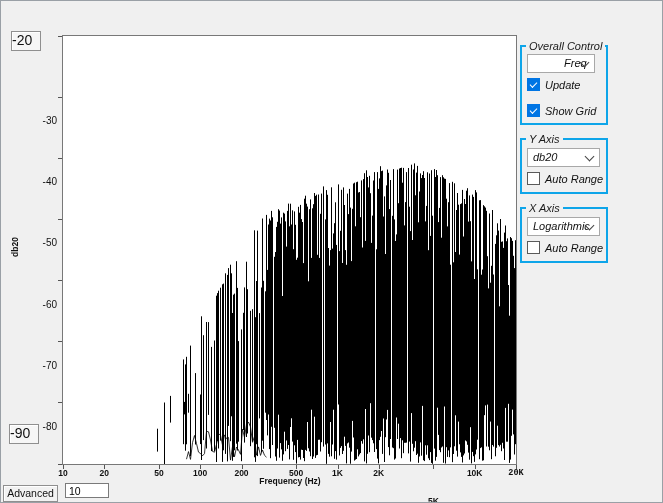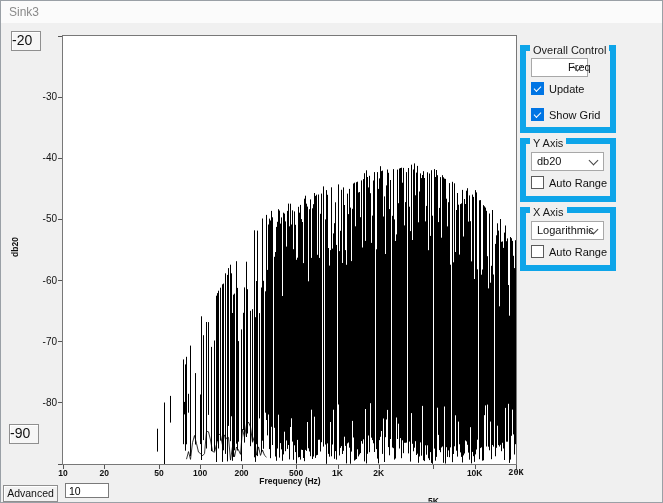--- a/index.html
+++ b/index.html
@@ -3,34 +3,34 @@
 <meta charset="utf-8">
 <style>
   html,body{margin:0;padding:0;background:#dcdcdc;}
   .win{position:relative;width:663px;height:503px;background:#f0f0f0;border:1px solid #9aa0a6;
        box-sizing:border-box;font-family:"Liberation Sans",sans-serif;overflow:hidden;}
   .titlebar{position:absolute;left:0;top:0;width:100%;height:22px;background:#fbfbfb;color:#8a8a8a;
        font-size:12px;line-height:22px;padding-left:8px;box-sizing:border-box;}
   .plot{position:absolute;left:61px;top:34px;width:455px;height:430px;background:#fff;
        border:1px solid #787878;box-sizing:border-box;}
   .plot svg{display:block;}
-  .ytick-label{position:absolute;width:34px;text-align:right;font-size:10px;color:#111;}
+  .ytick-label{position:absolute;width:34px;text-align:right;font-size:10px;color:#111;margin-top:24px;}
   .xtick-label{position:absolute;width:30px;text-align:center;font-size:8.5px;font-weight:bold;color:#111;}
   .tickmark{position:absolute;background:#555;}
   .axis-x-title{position:absolute;left:238px;top:475px;width:102px;text-align:center;
        font-size:8.5px;font-weight:bold;color:#111;}
   .axis-y-title{position:absolute;left:-6px;top:241px;width:40px;text-align:center;
        font-size:8.5px;font-weight:bold;color:#111;transform:rotate(-90deg);}
   .limit-box{position:absolute;background:#f6f6f6;border:1px solid #8f8f8f;
        box-shadow:inset 1px 1px 0 #ffffff;font-size:14px;text-align:left;line-height:16px;color:#111;}
   .num-input{position:absolute;background:#fff;border:1px solid #7a7a7a;font-size:10.5px;
        font-family:"Liberation Sans",sans-serif;padding:0 3px;box-sizing:border-box;}
   .btn{position:absolute;background:#f2f2f2;border:1px solid #8f8f8f;box-shadow:inset 1px 1px 0 #ffffff;
        font-size:10.5px;text-align:center;line-height:14px;color:#111;cursor:default;}
-  .group{position:absolute;border:6px solid #0ea5e9;}
+  .group{position:absolute;border:2px solid #0ea5e9;font-style:italic;}
   .group-label{position:absolute;top:-7px;left:4px;background:#f0f0f0;padding:0 3px;font-size:11px;
        color:#1a1a1a;white-space:nowrap;}
   .dd{position:absolute;background:#fff;border:1px solid #a8a8a8;height:19px;box-sizing:border-box;
        font-size:11px;line-height:17px;padding-left:5px;color:#111;}
   .dd .chev{position:absolute;right:6px;top:4px;width:6px;height:6px;
        border-right:1.4px solid #444;border-bottom:1.4px solid #444;transform:rotate(45deg);}
   .cb-row{position:absolute;height:14px;}
   .cb{position:absolute;left:0;top:0;width:13px;height:13px;background:#fff;border:1px solid #5a5a5a;
        box-sizing:border-box;}
   .cb.checked{background:#0075e4;border-color:#0075e4;}
@@ -38,21 +38,20 @@
        border-left:1.6px solid #fff;border-bottom:1.6px solid #fff;transform:rotate(-45deg);}
   .cb-label{position:absolute;left:18px;top:0;font-size:11px;line-height:14px;color:#111;white-space:nowrap;}
   .legend-line{position:absolute;background:#000;}
   #overlay{position:absolute;left:0;top:0;width:100%;height:100%;pointer-events:none;}
 </style>
 </head>
 <body>
 
 <div class="win">
 
-  <div class="titlebar">Sink3</div>
 
   <div class="limit-box" style="left:10px;top:30px;width:28px;height:18px;">-20</div>
   <div class="limit-box" style="left:8px;top:423px;width:28px;height:18px;">-90</div>
 
   <div class="axis-y-title">db20</div>
 
   <div class="plot">
     <svg id="plot-svg" width="453" height="428">
         <path d="M94.5 392.7L94.5 415.6M101.5 366.5L101.5 428.0M107.5 359.9L107.5 386.6M120.5 323.4L120.5 408.2M121.5 365.9L121.5 378.4M122.5 328.4L122.5 414.7M123.5 320.8L123.5 408.3M125.5 357.8L125.5 376.7M127.5 309.6L127.5 420.1M132.5 337.1L132.5 408.5M137.5 358.5L137.5 408.1M138.5 280.3L138.5 424.0M140.5 299.2L140.5 404.1M143.5 286.0L143.5 412.5M145.5 286.1L145.5 378.9M148.5 310.9L148.5 415.1M151.5 304.5L151.5 415.0M153.5 259.7L153.5 426.0M154.5 257.1L154.5 405.2M155.5 254.7L155.5 412.5M157.5 251.7L157.5 404.6M159.5 248.3L159.5 425.9M160.5 247.6L160.5 414.3M162.5 237.3L162.5 417.9M164.5 238.9L164.5 425.4M165.5 232.1L165.5 389.9M167.5 228.7L167.5 405.2M168.5 237.3L168.5 380.3M169.5 277.0L169.5 424.8M170.5 258.7L170.5 420.9M171.5 257.6L171.5 414.3M173.5 225.2L173.5 407.7M174.5 251.9L174.5 414.5M175.5 305.1L175.5 405.7M178.5 293.4L178.5 425.2M180.5 276.8L180.5 394.0M181.5 251.4L181.5 406.6M183.5 225.7L183.5 401.0M184.5 253.2L184.5 397.5M187.5 274.8L187.5 410.2M189.5 273.2L189.5 405.4M191.5 194.3L191.5 421.3M192.5 281.2L192.5 425.9M193.5 245.0L193.5 408.2M194.5 194.6L194.5 420.1M196.5 277.1L196.5 382.4M198.5 251.5L198.5 416.2M199.5 182.5L199.5 404.7M200.5 244.8L200.5 412.8M202.5 255.3L202.5 376.7M203.5 178.9L203.5 384.0M204.5 233.9L204.5 399.4M205.5 188.5L205.5 378.5M206.5 182.6L206.5 413.1M207.5 184.5L207.5 422.2M208.5 174.9L208.5 390.8M209.5 181.3L209.5 409.0M211.5 220.8L211.5 391.8M212.5 216.0L212.5 420.5M213.5 190.9L213.5 424.8M214.5 185.8L214.5 412.5M215.5 173.2L215.5 378.7M216.5 174.6L216.5 421.6M217.5 187.6L217.5 407.1M218.5 181.4L218.5 413.4M219.5 260.0L219.5 424.8M220.5 176.7L220.5 418.4M221.5 177.6L221.5 395.7M222.5 185.4L222.5 415.2M223.5 210.6L223.5 404.5M224.5 174.9L224.5 412.9M225.5 167.6L225.5 409.0M226.5 190.3L226.5 423.4M227.5 167.7L227.5 391.0M228.5 188.5L228.5 382.3M229.5 174.3L229.5 405.6M230.5 213.2L230.5 423.8M231.5 175.4L231.5 409.3M232.5 188.8L232.5 416.1M233.5 223.8L233.5 427.6M234.5 221.7L234.5 403.9M235.5 170.8L235.5 421.4M236.5 176.7L236.5 421.0M237.5 168.9L237.5 423.6M238.5 183.1L238.5 413.7M239.5 186.0L239.5 414.0M240.5 227.1L240.5 422.0M241.5 162.7L241.5 425.2M242.5 159.7L242.5 413.9M243.5 167.7L243.5 414.9M244.5 170.6L244.5 386.0M245.5 245.3L245.5 412.3M246.5 173.2L246.5 415.5M247.5 163.4L247.5 420.2M248.5 221.9L248.5 373.7M249.5 172.3L249.5 423.0M250.5 168.2L250.5 420.5M251.5 157.0L251.5 380.7M252.5 159.9L252.5 421.9M253.5 158.7L253.5 419.3M254.5 218.8L254.5 418.9M255.5 158.5L255.5 403.8M256.5 221.9L256.5 403.7M257.5 177.8L257.5 415.5M258.5 157.6L258.5 406.2M260.5 150.4L260.5 410.6M262.5 183.4L262.5 408.5M263.5 154.1L263.5 427.8M264.5 158.8L264.5 407.4M265.5 212.0L265.5 417.9M266.5 229.6L266.5 420.7M267.5 214.1L267.5 386.0M268.5 151.3L268.5 420.3M269.5 212.6L269.5 408.5M270.5 197.4L270.5 373.7M271.5 187.2L271.5 422.8M272.5 166.3L272.5 415.1M273.5 208.9L273.5 423.6M275.5 148.4L275.5 368.5M276.5 215.1L276.5 419.5M277.5 194.8L277.5 411.9M278.5 153.8L278.5 410.1M279.5 227.0L279.5 418.0M280.5 151.4L280.5 414.8M281.5 169.0L281.5 400.7M282.5 214.1L282.5 409.9M283.5 228.8L283.5 427.4M284.5 157.6L284.5 407.4M285.5 178.1L285.5 406.5M286.5 152.9L286.5 411.7M287.5 171.6L287.5 427.7M288.5 225.1L288.5 415.6M289.5 172.8L289.5 384.9M290.5 147.5L290.5 401.5M291.5 146.7L291.5 424.6M292.5 190.3L292.5 423.7M293.5 146.2L293.5 423.0M294.5 145.7L294.5 413.3M295.5 156.5L295.5 420.4M296.5 156.0L296.5 418.5M297.5 181.2L297.5 417.1M298.5 144.4L298.5 405.1M299.5 211.5L299.5 407.7M300.5 143.1L300.5 403.3M301.5 137.2L301.5 425.4M302.5 204.9L302.5 373.0M303.5 134.3L303.5 427.4M304.5 141.0L304.5 417.8M305.5 151.4L305.5 399.5M306.5 139.8L306.5 416.2M307.5 157.2L307.5 367.2M308.5 206.9L308.5 401.7M309.5 179.6L309.5 404.1M310.5 144.5L310.5 407.3M311.5 136.1L311.5 416.0M313.5 213.3L313.5 413.1M314.5 136.1L314.5 422.6M315.5 152.9L315.5 427.4M316.5 142.4L316.5 404.1M317.5 130.2L317.5 400.8M318.5 135.1L318.5 395.0M319.5 134.6L319.5 417.9M320.5 180.5L320.5 382.5M321.5 160.4L321.5 426.0M322.5 218.0L322.5 401.2M323.5 149.4L323.5 383.5M324.5 133.5L324.5 373.9M325.5 136.8L325.5 411.1M326.5 173.1L326.5 419.3M327.5 144.0L327.5 403.0M329.5 179.8L329.5 411.5M330.5 133.1L330.5 412.2M331.5 183.4L331.5 423.6M332.5 205.0L332.5 422.5M333.5 198.4L333.5 381.5M334.5 133.6L334.5 403.0M335.5 167.2L335.5 387.7M336.5 132.5L336.5 412.5M337.5 132.0L337.5 402.1M338.5 131.7L338.5 422.2M339.5 146.7L339.5 404.3M340.5 131.9L340.5 417.2M341.5 189.4L341.5 406.8M342.5 166.1L342.5 406.8M343.5 136.1L343.5 406.6M345.5 132.0L345.5 417.4M346.5 170.7L346.5 405.6M347.5 195.1L347.5 425.6M348.5 128.7L348.5 377.1M349.5 204.0L349.5 407.8M350.5 133.5L350.5 415.3M351.5 127.4L351.5 411.7M352.5 159.3L352.5 405.2M353.5 136.6L353.5 419.0M354.5 129.9L354.5 417.7M355.5 186.3L355.5 426.8M356.5 155.5L356.5 420.5M357.5 137.4L357.5 406.4M358.5 142.1L358.5 419.7M359.5 139.0L359.5 369.9M360.5 135.2L360.5 424.2M361.5 142.0L361.5 425.1M362.5 185.4L362.5 409.3M363.5 169.9L363.5 418.7M364.5 136.3L364.5 409.3M365.5 214.2L365.5 422.3M366.5 137.5L366.5 424.1M367.5 199.9L367.5 416.1M368.5 134.2L368.5 426.9M369.5 179.7L369.5 427.8M371.5 133.1L371.5 412.6M372.5 141.0L372.5 424.7M373.5 134.0L373.5 420.9M374.5 139.2L374.5 371.7M375.5 186.1L375.5 398.9M376.5 171.9L376.5 414.1M377.5 141.1L377.5 416.2M378.5 201.7L378.5 411.5M379.5 139.2L379.5 410.5M380.5 141.3L380.5 426.8M381.5 142.6L381.5 370.5M382.5 142.9L382.5 427.5M383.5 162.7L383.5 411.2M384.5 190.4L384.5 420.9M385.5 166.2L385.5 414.4M386.5 147.1L386.5 421.2M387.5 228.7L387.5 411.4M389.5 145.8L389.5 426.2M390.5 226.3L390.5 418.0M391.5 147.3L391.5 410.3M392.5 216.0L392.5 379.3M393.5 174.0L393.5 414.7M394.5 157.0L394.5 420.6M395.5 168.7L395.5 385.6M396.5 218.6L396.5 408.3M397.5 168.1L397.5 416.4M398.5 167.4L398.5 420.9M399.5 153.9L399.5 426.5M400.5 200.5L400.5 419.4M401.5 163.0L401.5 417.5M402.5 168.0L402.5 404.5M403.5 154.7L403.5 405.4M404.5 152.2L404.5 408.8M405.5 185.6L405.5 416.6M406.5 159.4L406.5 423.7M407.5 185.2L407.5 391.2M408.5 225.4L408.5 427.4M409.5 158.6L409.5 415.9M410.5 160.9L410.5 420.2M411.5 243.0L411.5 425.9M412.5 154.1L412.5 418.4M413.5 156.4L413.5 413.5M414.5 233.3L414.5 403.7M416.5 164.3L416.5 423.2M417.5 164.1L417.5 412.1M418.5 238.7L418.5 411.3M419.5 233.5L419.5 424.7M420.5 169.1L420.5 424.3M421.5 170.3L421.5 379.2M422.5 171.6L422.5 369.4M423.5 174.8L423.5 410.5M424.5 220.2L424.5 368.6M425.5 252.4L425.5 410.7M426.5 177.5L426.5 414.3M427.5 246.7L427.5 385.6M428.5 229.8L428.5 423.2M429.5 174.0L429.5 409.0M430.5 238.5L430.5 410.6M432.5 207.9L432.5 420.3M433.5 199.3L433.5 411.8M434.5 187.3L434.5 389.7M435.5 194.6L435.5 409.1M436.5 270.3L436.5 410.5M437.5 183.0L437.5 408.8M438.5 205.8L438.5 415.2M439.5 205.4L439.5 406.8M440.5 211.9L440.5 412.5M441.5 196.6L441.5 424.0M442.5 189.5L442.5 371.9M443.5 205.2L443.5 405.7M444.5 202.4L444.5 405.7M445.5 249.0L445.5 367.8M446.5 279.7L446.5 426.9M447.5 201.0L447.5 423.6M448.5 202.2L448.5 399.8M449.5 204.9L449.5 373.6M450.5 219.8L450.5 398.4M451.5 232.1L451.5 418.5M452.5 204.2L452.5 408.2" stroke="#000000" stroke-width="1" fill="none"></path>
         <path d="M123.5 423.2L125.5 415.6L127.5 423.4L129.5 406.6L131.5 399.5L133.5 407.6L135.5 416.1L137.5 417.5L139.5 419.8L141.5 417.6L143.5 395.3L145.5 395.8L147.5 404.0L149.5 415.4L151.5 416.2L153.5 408.4L155.5 397.8L157.5 399.1L159.5 409.1L161.5 398.9L163.5 402.7L165.5 401.4L167.5 424.1L169.5 410.5L171.5 420.8L173.5 411.0L175.5 414.0L177.5 418.3L179.5 393.2L181.5 401.4L183.5 388.2L185.5 386.1L187.5 390.9L189.5 406.3L191.5 400.3L193.5 419.2L195.5 410.9L197.5 419.4L199.5 414.0L201.5 419.3L203.5 421.2" stroke="#000000" stroke-width="0.8" fill="none"></path>
@@ -99,21 +98,21 @@
     </div>
 
   <div class="axis-x-title">Frequency (Hz)</div>
 
   <div class="btn" style="left:2px;top:484px;width:53px;height:15px;">Advanced</div>
   <input class="num-input" style="left: 64px; top: 482px; width: 44px; height: 15px;" value="10">
   <input class="num-input" style="left: 458px; top: 481px; width: 58px; height: 16px; margin-top: 48px;" value="20000">
 
   <div class="group" style="left:519px;top:44px;width:84px;height:76px;">
     <div class="group-label">Overall Control</div>
-    <div class="dd" style="left:5px;top:7px;width:57px;padding-left:36px;">
+    <div class="dd" style="left:5px;top:7px;width:68px;padding-left:36px;">
       <span>Freq</span>
       <span class="chev"></span>
     </div>
     <div class="cb-row" style="left:5px;top:31px;width:72px;">
       <span class="cb checked"></span>
       <span class="cb-label">Update</span>
     </div>
     <div class="cb-row" style="left:5px;top:57px;width:72px;">
       <span class="cb checked"></span>
       <span class="cb-label">Show Grid</span>

